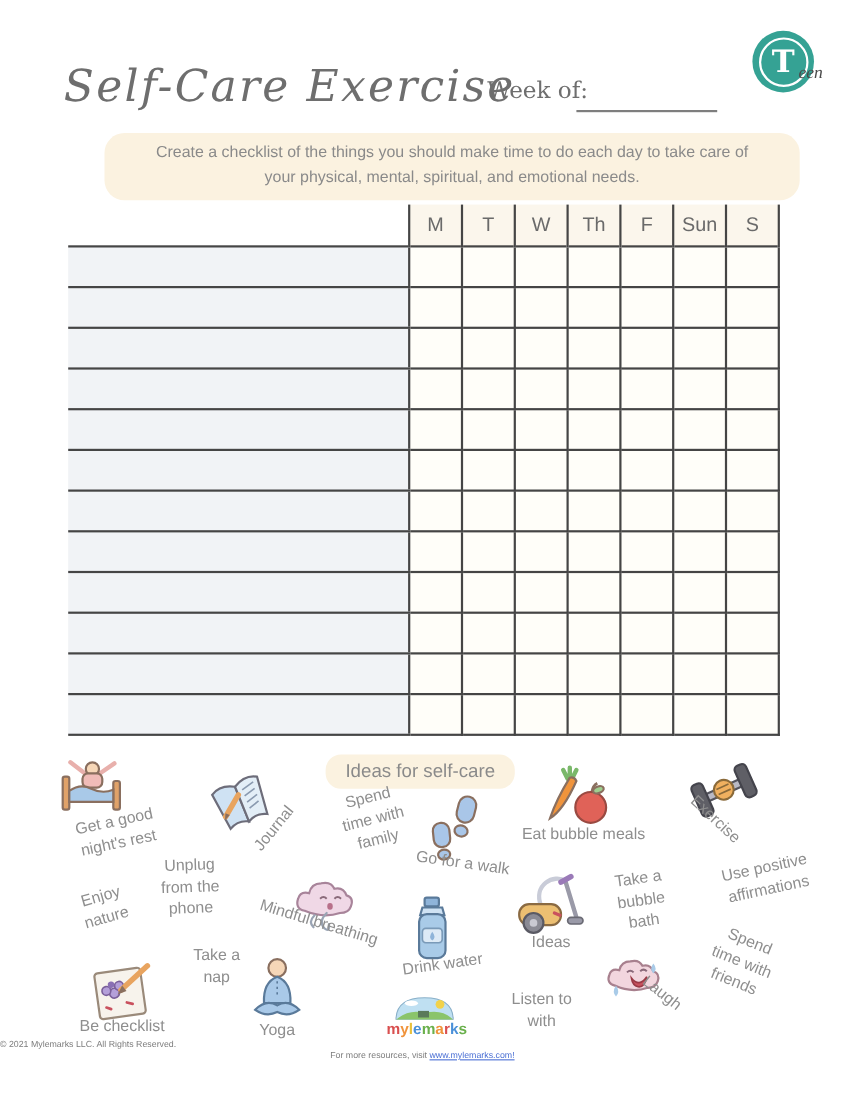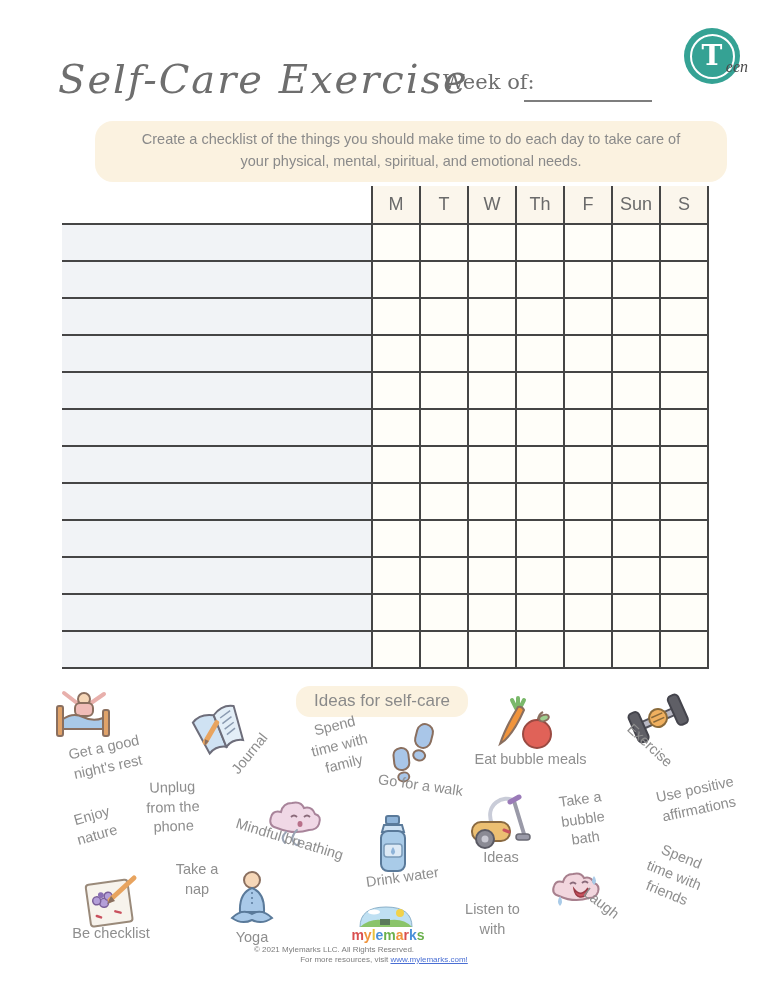--- a/index.html
+++ b/index.html
@@ -75,21 +75,21 @@
     font-size:14.5px; line-height:1.35; color:#8e8e8e; white-space:pre-line;
   }
   .idea-icon { position:absolute; }
   
   .footer-scene { position:absolute; left:358px; top:905px; }
   .footer-word {
     position:absolute; left:332px; top:927px; width:112px; text-align:center;
     font-size:14px; font-weight:bold; letter-spacing:0;
   }
   .footer-copy {
-    position:absolute; left:0; top:945px; width:668px; text-align:center;
+    position:absolute; left:0; top:945px; width:668px; text-align:left;
     font-size:8px; color:#7d7d7d;
   }
   .footer-more {
     position:absolute; left:0; top:955px; width:768px; text-align:center;
     font-size:8px; color:#7d7d7d;
   }
   .footer-link { color:#4a6fd4; text-decoration:underline; }
   svg .ln { stroke:#8a6f5f; stroke-width:2; }
 </style>
 </head>

